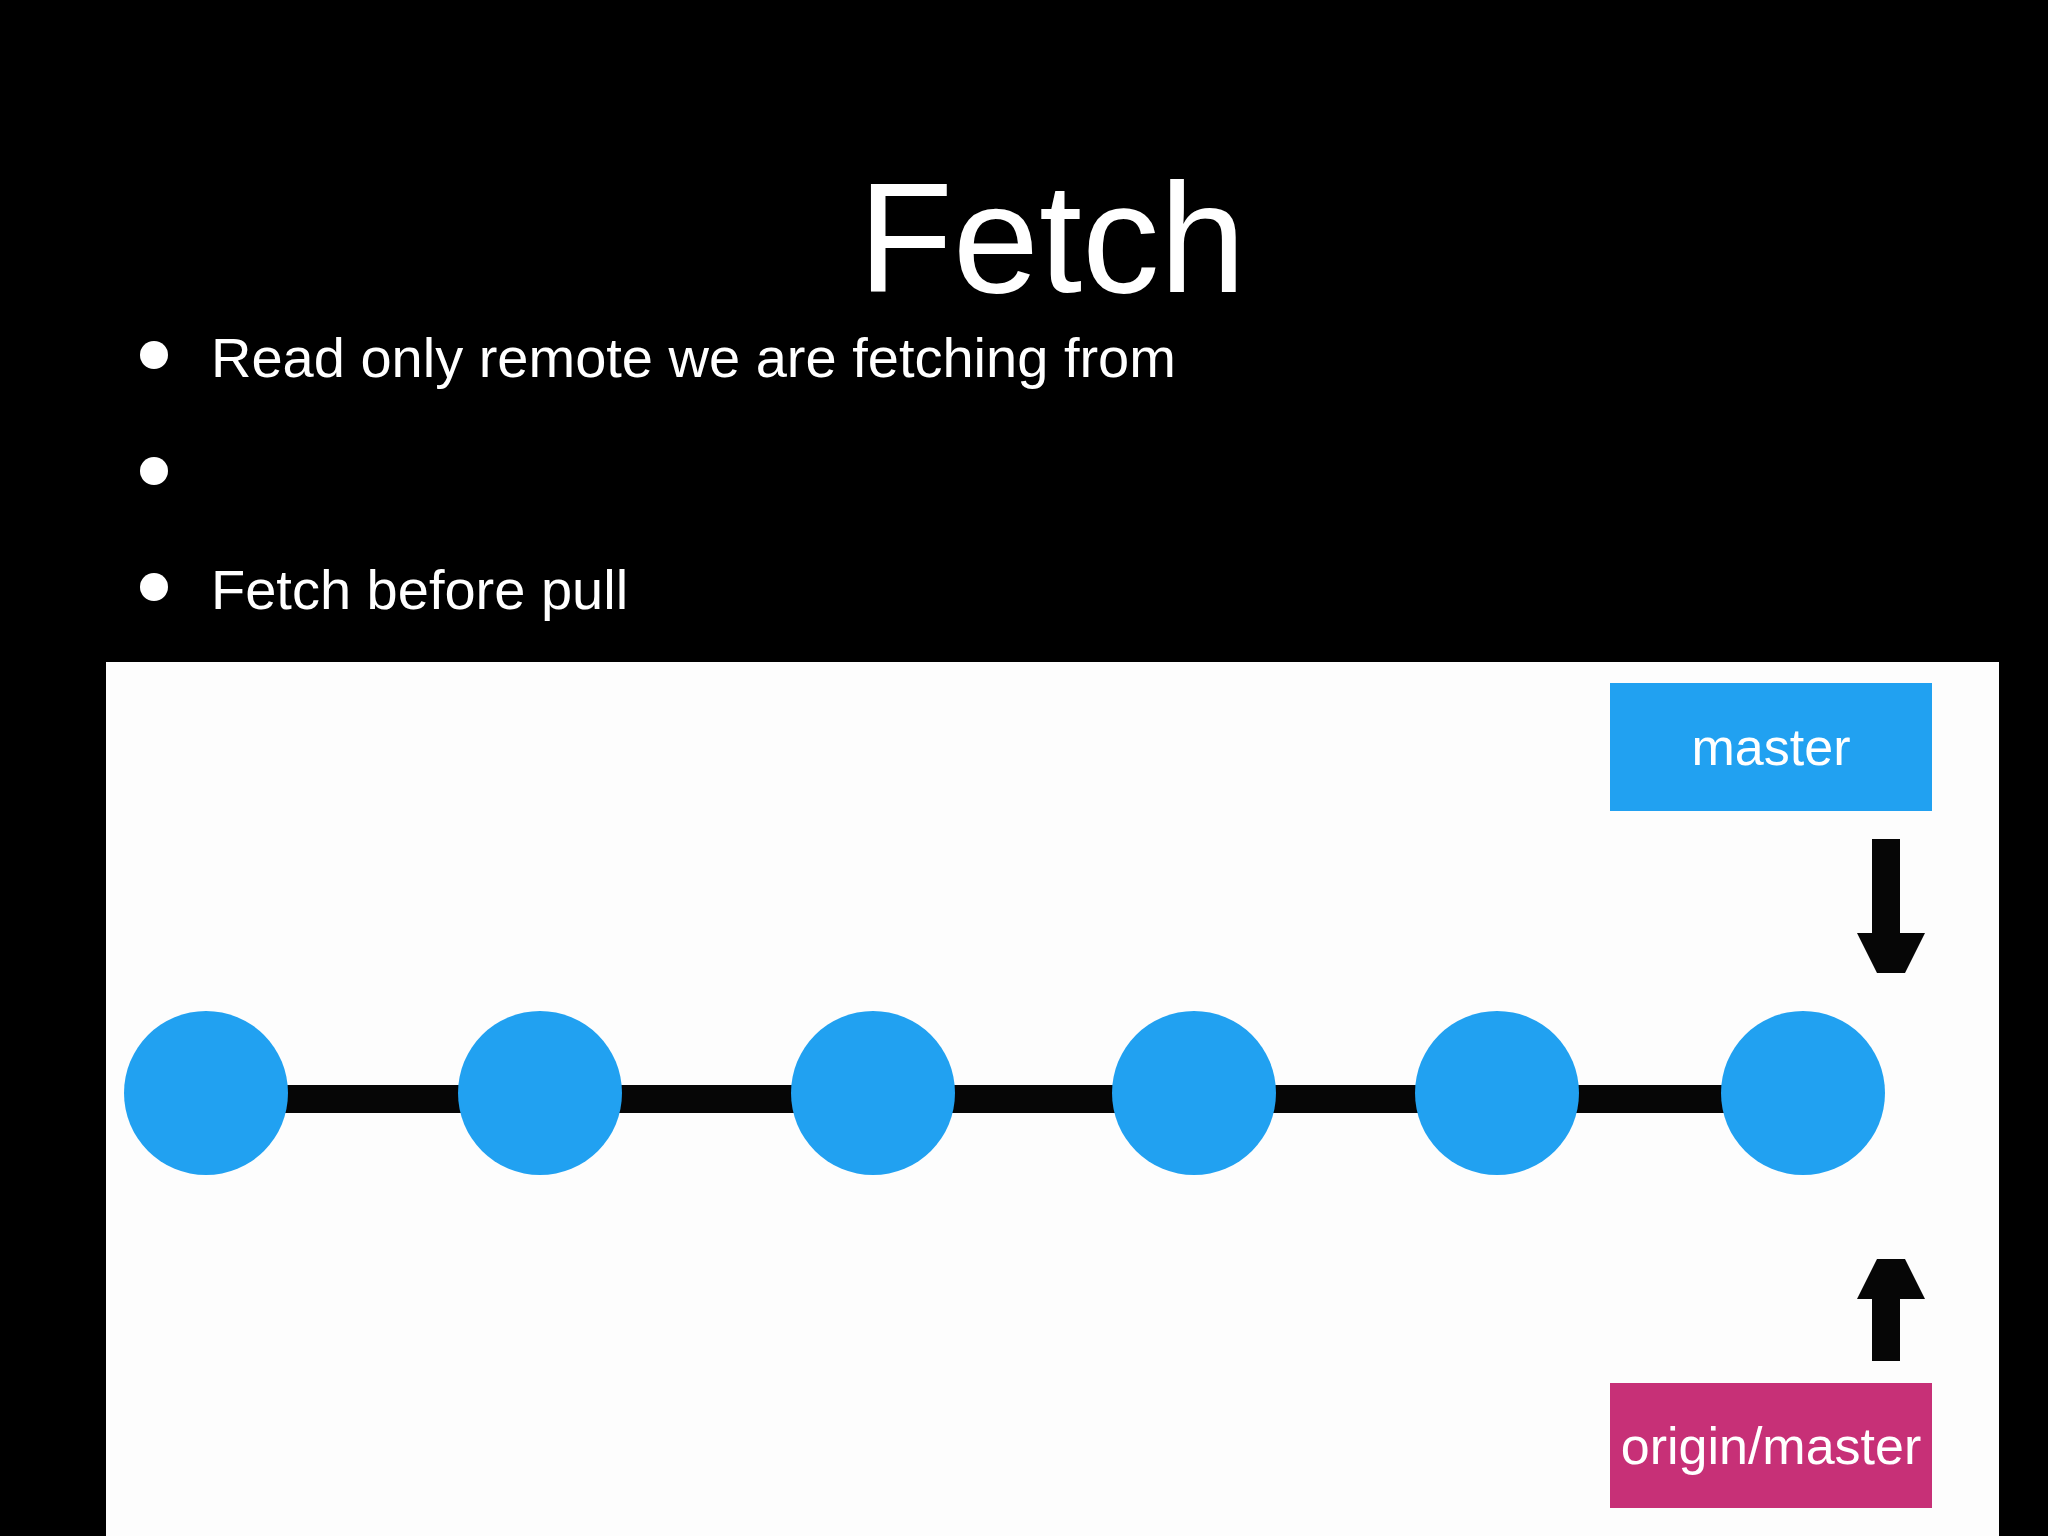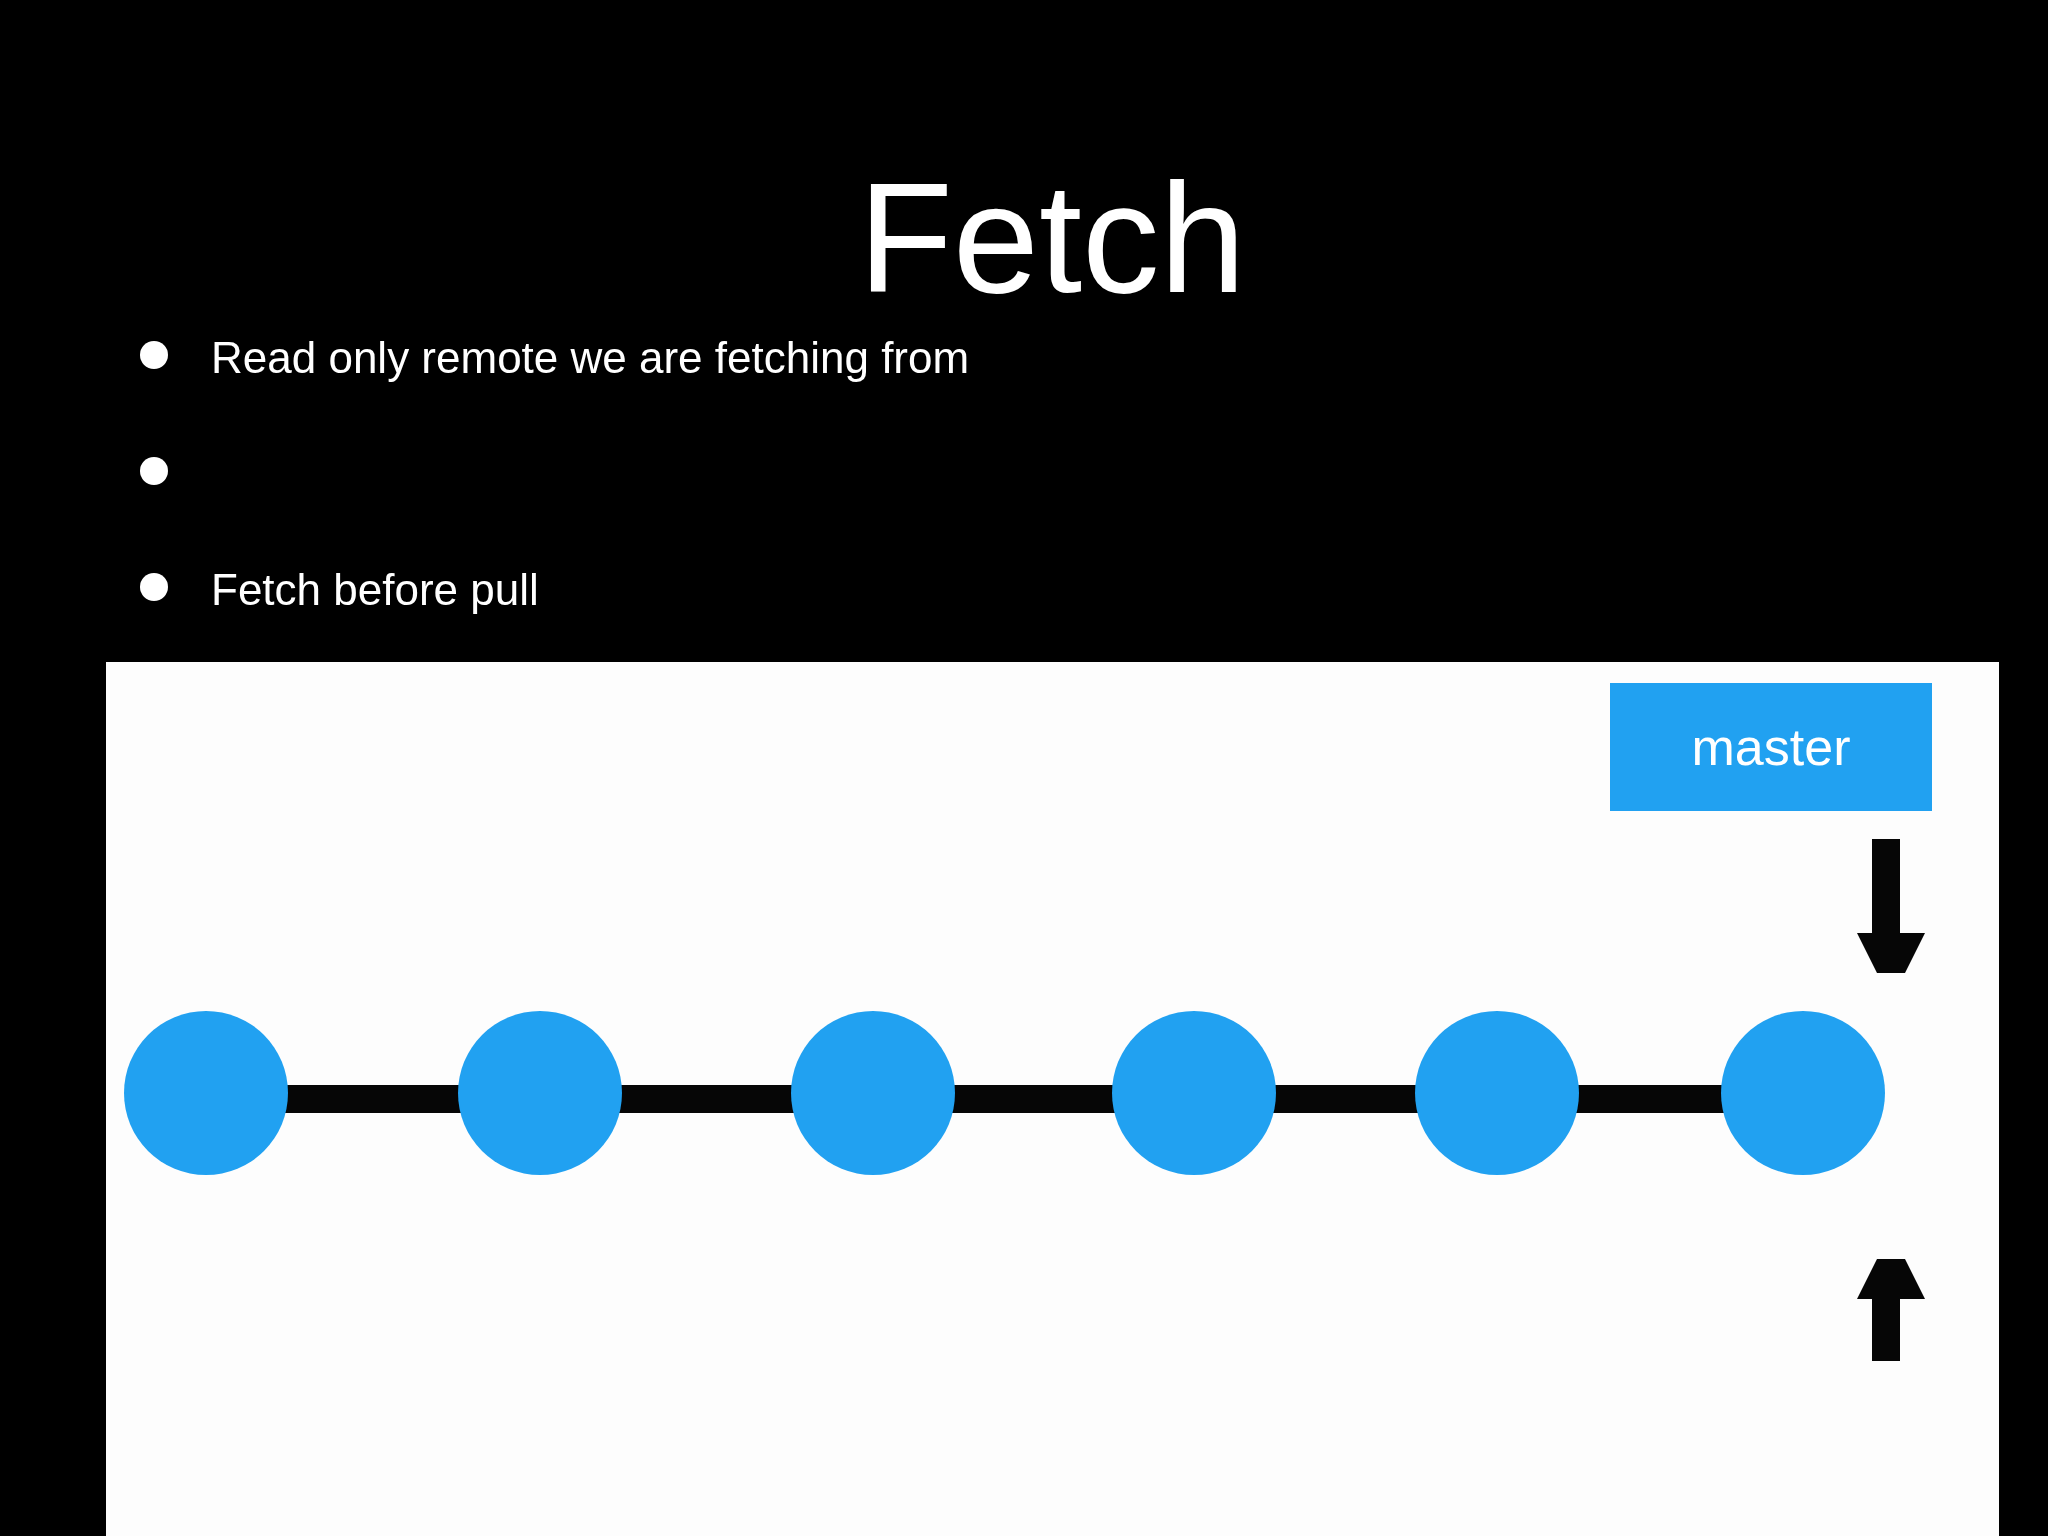--- a/index.html
+++ b/index.html
@@ -46,21 +46,21 @@
     flex: 0 0 auto;
     width: 19px;
     height: 22px;
     border-radius: 50%;
     background: var(--text-white, #fff);
     margin-right: 29px;
     margin-top: -6px;
   }
   .bullet-text {
     color: var(--text-white, #fff);
-    font-size: 44px;
+    font-size: 56px;
     white-space: nowrap;
   }
 
   
   .canvas {
     position: absolute;
     left: 78px;
     top: 634px;
     width: 1893px;
     height: 882px;
@@ -168,20 +168,23 @@
     <div class="arrow arrow-down">
       <div class="shaft"></div>
       <div class="head"></div>
     </div>
 
     <div class="arrow arrow-up">
       <div class="head"></div>
       <div class="shaft"></div>
     </div>
 
+    <div class="label-box origin">
+      <span>origin/master</span>
+    </div>
 
   <div class="commit-node" style="left: 18px;"></div>
       <div class="commit-node" style="left: 352px;"></div>
       <div class="commit-node" style="left: 685px;"></div>
       <div class="commit-node" style="left: 1006px;"></div>
       <div class="commit-node" style="left: 1309px;"></div>
       <div class="commit-node" style="left: 1615px;"></div>
     </div>
 </div>
 

